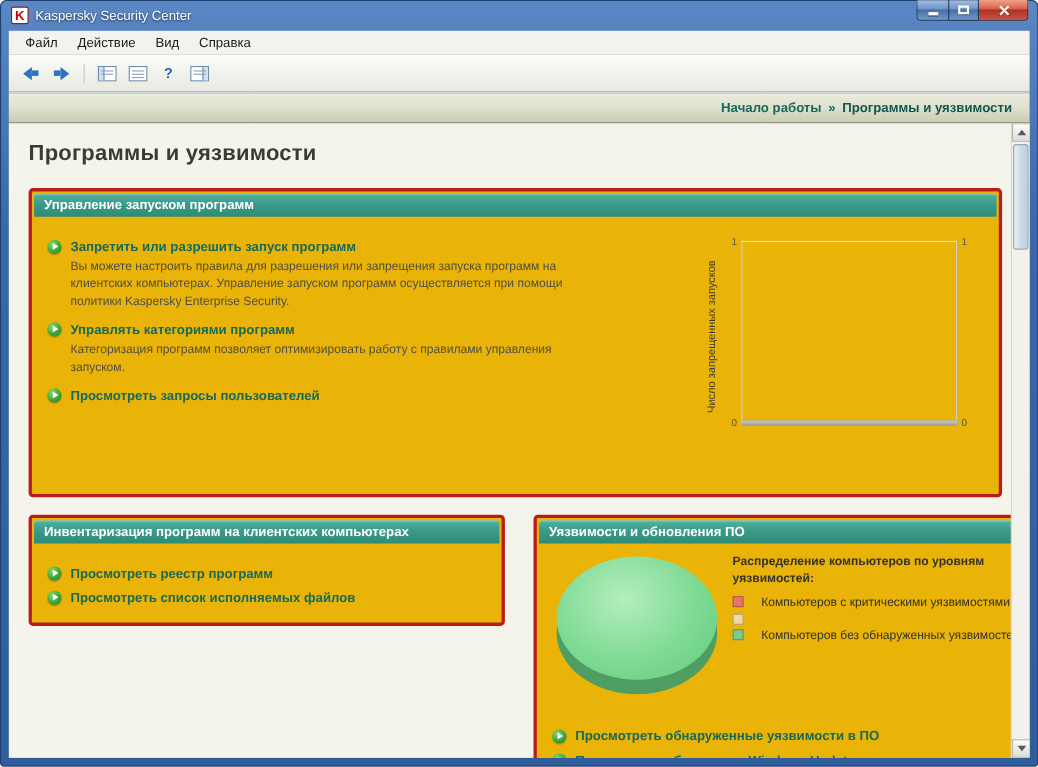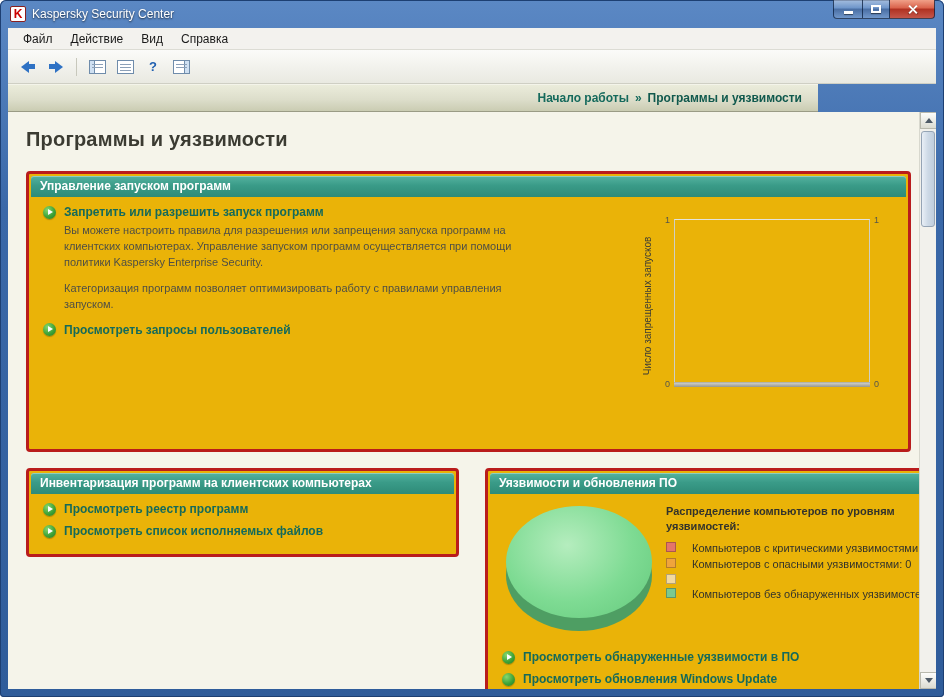--- a/index.html
+++ b/index.html
@@ -49,21 +49,21 @@
   .tail { width:6px; height:5px; background:#2f72c4; }
   .tb-sep { width:1px; height:18px; background:#c8c8bc; margin:0 4px; }
   .mini-icon { position:relative; width:17px; height:14px; background:#ffffff; border:1px solid #6f8cab; }
   .mini-icon .pane-l { position:absolute; left:0; top:0; width:5px; height:12px; background:#cfe0f2; border-right:1px solid #6f8cab; }
   .mini-icon .pane-r { position:absolute; right:0; top:0; width:5px; height:12px; background:#cfe0f2; border-left:1px solid #6f8cab; }
   .mini-icon .line { position:absolute; left:2px; height:1px; background:#8ca0b8; right:2px; }
   .mini-icon .l1 { top:3px; } .mini-icon .l2 { top:6px; } .mini-icon .l3 { top:9px; }
   .help-glyph { font-size:13px; font-weight:bold; color:#1f5fb0; }
 
   
-  .crumbbar { position:absolute; left:8px; top:84px; width:810px; height:28px;
+  .crumbbar { position:absolute; left:8px; top:84px; width:928px; height:28px;
     background:linear-gradient(180deg,#ebecdb 0%, #dddecb 55%, #caccb2 100%);
     border-top:1px solid #f4f4ea; border-bottom:1px solid #9a9b85;
     display:flex; align-items:center; justify-content:flex-end; padding-right:16px; gap:6px; }
   .crumb-home { font-size:12px; font-weight:bold; color:#156a5c; text-decoration:none; cursor:pointer; }
   .crumb-sep { font-size:12px; font-weight:bold; color:#156a5c; }
   .crumb-cur { font-size:12px; font-weight:bold; color:#10594d; }
 
   
   .content { position:absolute; left:8px; top:112px; width:928px; height:577px; background:#f5f4ea; overflow:hidden; }
   .scrollpane { position:absolute; left:0; top:0; right:17px; bottom:0; overflow:hidden; padding:10px 8px 0 18px; }
@@ -75,21 +75,21 @@
   .sec-head { height:21px; line-height:21px; border-radius:3px 3px 0 0; padding-left:9px;
     background:linear-gradient(180deg,#55b3a0 0%, #3a9b88 45%, #2e8b78 100%);
     box-shadow:0 1px 0 rgba(255,255,255,0.35) inset;
     color:#ffffff; font-size:12px; font-weight:bold; }
   .sec-body { padding:8px 12px 10px; }
 
   .section-launch { margin-top:20px; }
   .sec1-body { position:relative; min-height:250px; }
 
   .task-link { display:flex; align-items:center; gap:8px; margin-top:8px; text-decoration:none; cursor:pointer; width:max-content; }
-  .task-link:first-child { margin-top:0;align-items:center; }
+  .task-link:first-child { margin-top:12px;align-items:center; }
   .link-icon { width:13px; height:13px; border-radius:50%; flex:0 0 13px;
     background:radial-gradient(circle at 35% 30%, #86d86e 0%, #3fa338 55%, #237c22 100%);
     position:relative; box-shadow:0 1px 1px rgba(0,0,0,0.25); }
   .link-icon .tri { position:absolute; left:5px; top:3px; width:0; height:0;
     border-left:5px solid #ffffff; border-top:3.5px solid transparent; border-bottom:3.5px solid transparent; }
   .link-label { font-size:12px; font-weight:bold; color:#156a5a; }
   .task-desc { margin:4px 0 10px 21px; max-width:460px; font-size:11px; line-height:1.45; color:#4f4f45; }
 
   
   .chart { position:absolute; right:18px; top:16px; width:248px; height:186px; }
@@ -223,20 +223,26 @@
         <div class="sec-body sec1-body">
           <div class="tasks">
             <a class="task-link">
               <span class="link-icon">
                   <span class="tri"></span>
                 </span>
               <span class="link-label">Запретить или разрешить запуск программ</span>
             </a>
             <p class="task-desc">Вы можете настроить правила для разрешения или запрещения запуска программ на клиентских компьютерах. Управление запуском программ осуществляется при помощи политики Kaspersky Enterprise Security.</p>
 
+            <a class="task-link">
+              <span class="link-icon">
+                  <span class="tri"></span>
+                </span>
+              <span class="link-label">Управлять категориями программ</span>
+            </a>
             <p class="task-desc">Категоризация программ позволяет оптимизировать работу с правилами управления запуском.</p>
 
             <a class="task-link">
               <span class="link-icon">
                   <span class="tri"></span>
                 </span>
               <span class="link-label">Просмотреть запросы пользователей</span>
             </a>
           </div>
 
@@ -281,24 +287,20 @@
                 <div class="pie-side"></div>
                 <div class="pie-top"></div>
               </div>
               <div class="legend">
                 <div class="legend-title">Распределение компьютеров по уровням уязвимостей:</div>
                 <div class="legend-item">
                   <span class="swatch" style="background-color: rgb(228, 117, 106);"></span>
                   <span class="legend-text">Компьютеров с критическими уязвимостями: 0</span>
                 </div>
                 <div class="legend-item">
-                  <span class="swatch" style="background-color: rgb(239, 164, 60);"></span>
-                  <span class="legend-text">Компьютеров с опасными уязвимостями: 0</span>
-                </div>
-                <div class="legend-item">
                   <span class="swatch" style="background-color: rgb(242, 217, 160);"></span>
                 </div>
                 <div class="legend-item">
                   <span class="swatch" style="background-color: rgb(124, 201, 142);"></span>
                   <span class="legend-text">Компьютеров без обнаруженных уязвимостей: 2</span>
                 </div>
               </div>
             </div>
           </div>
           <div class="vuln-links">

